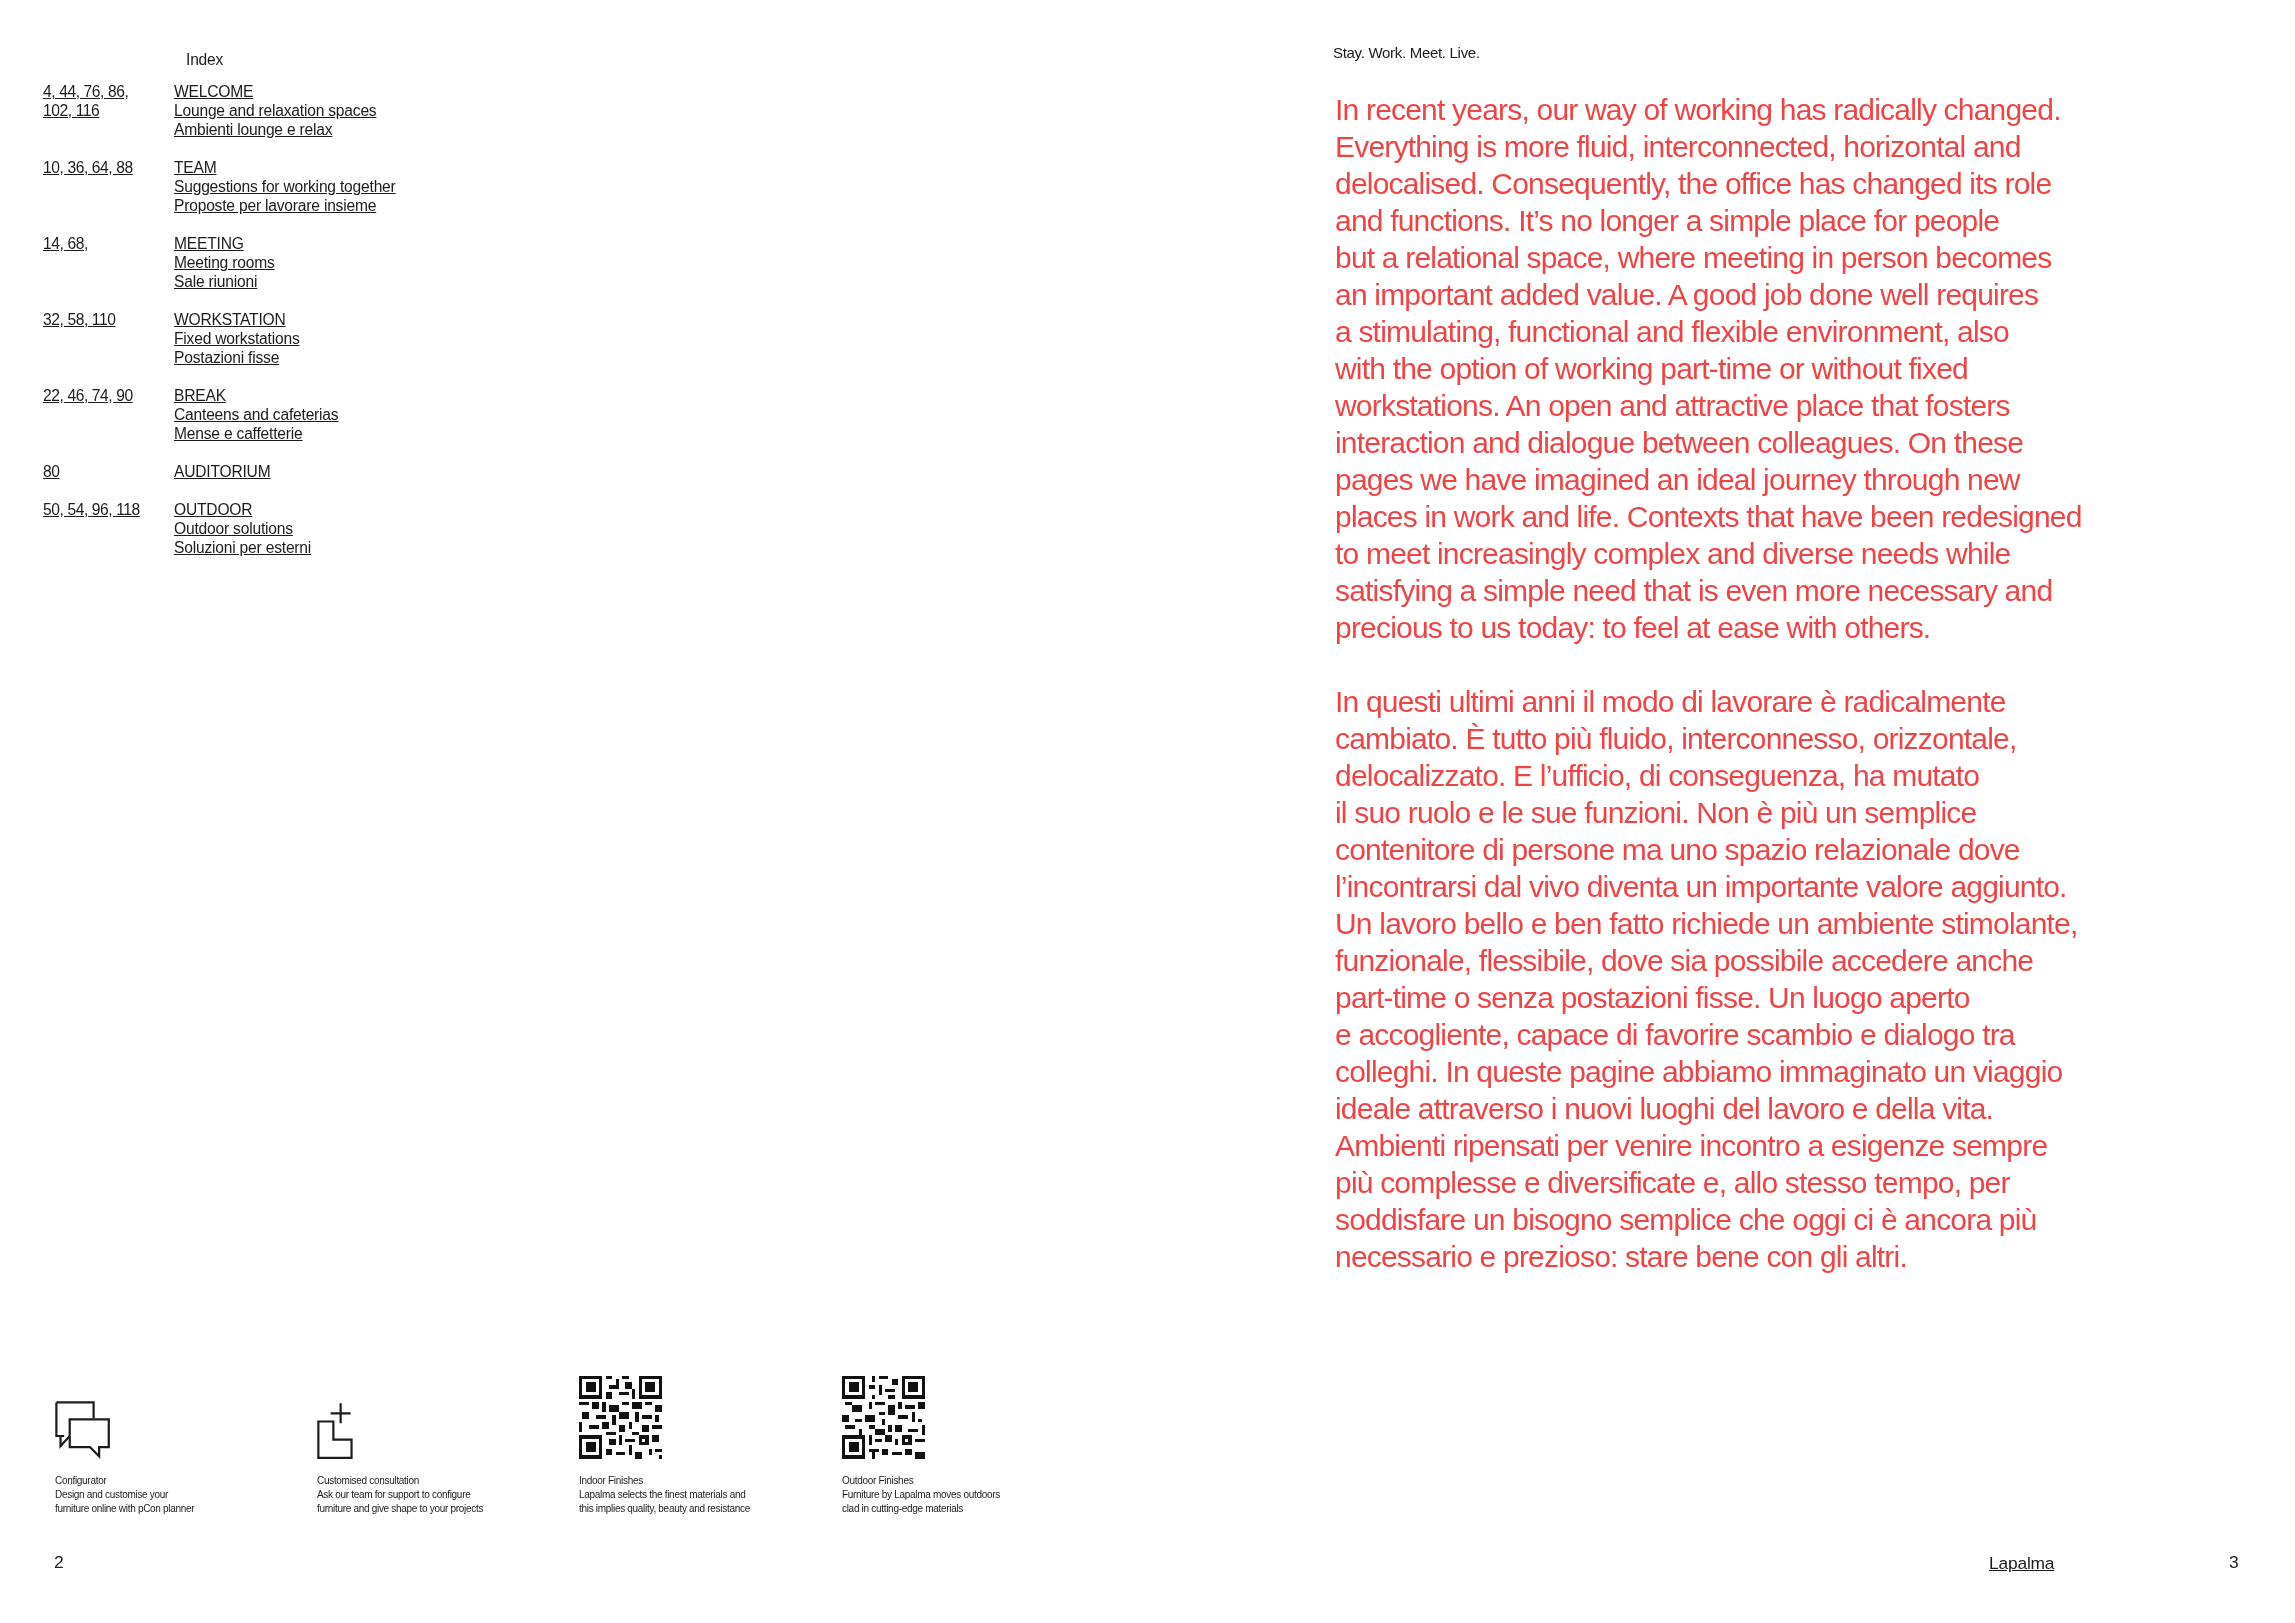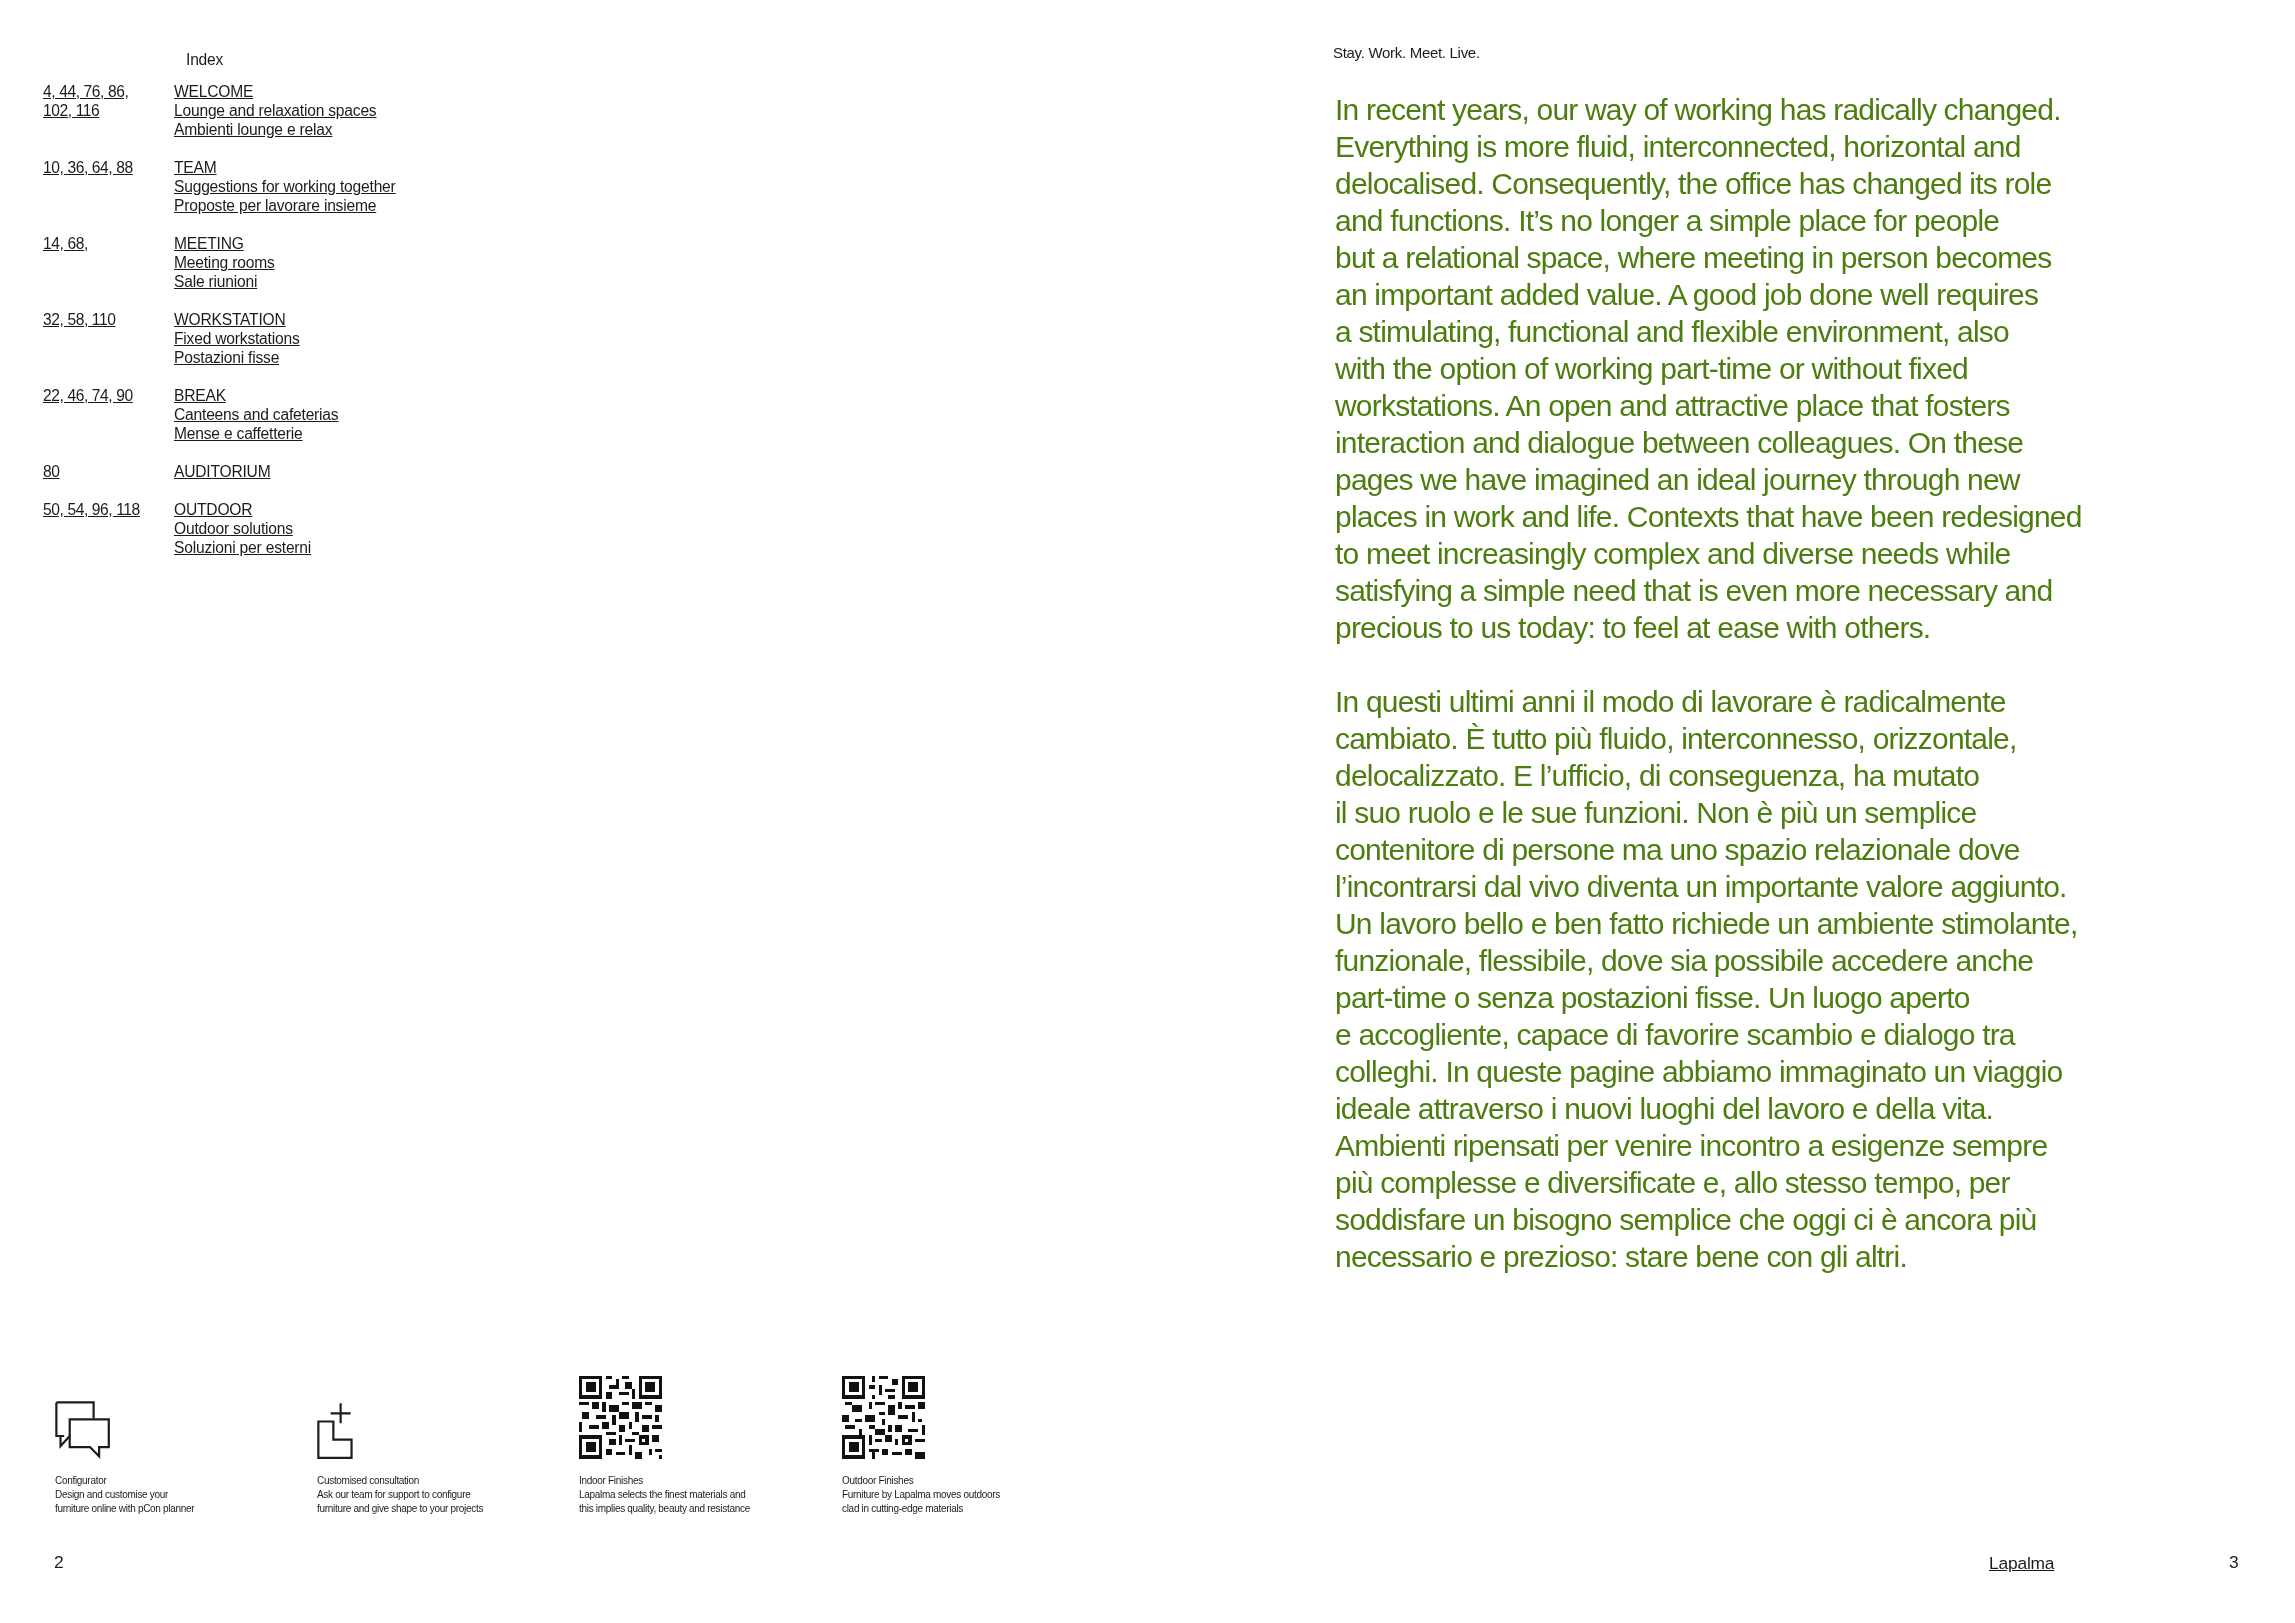--- a/index.html
+++ b/index.html
@@ -44,21 +44,21 @@
     }
 
     
     .kicker {
       position: absolute; left: 185px; top: 44px;
       font-size: 15px; line-height: 18.4px; letter-spacing: -0.3px;
     }
     .body-copy {
       position: absolute; left: 187px; top: 91px; width: 955px;
       font-size: 30px; line-height: 37px; letter-spacing: -0.8px;
-      color: #4d7c0f;
+      color: #ef4444;
     }
     .body-copy .para { margin-bottom: 37px; }
     .body-copy .line { display: block; white-space: nowrap; }
 
     .brand-footer {
       position: absolute; left: 841px; top: 1553px;
       font-size: 17.4px; line-height: 20px; letter-spacing: -0.2px; text-decoration: underline;
     }
     .page-num-right {
       position: absolute; left: 1081px; top: 1552px;

